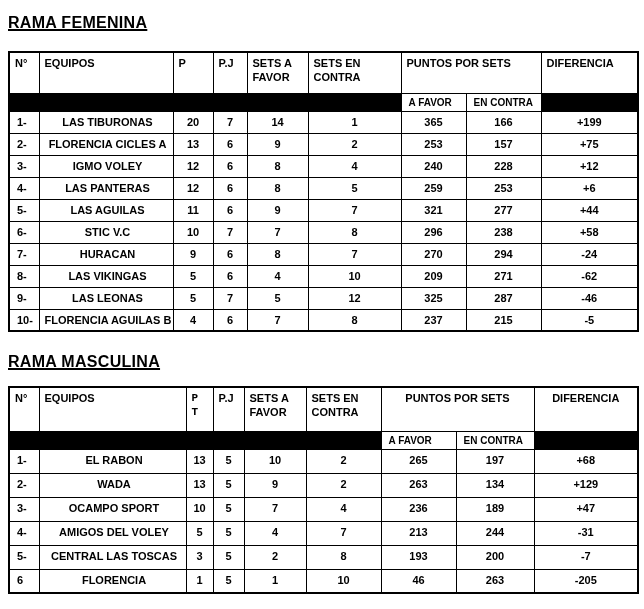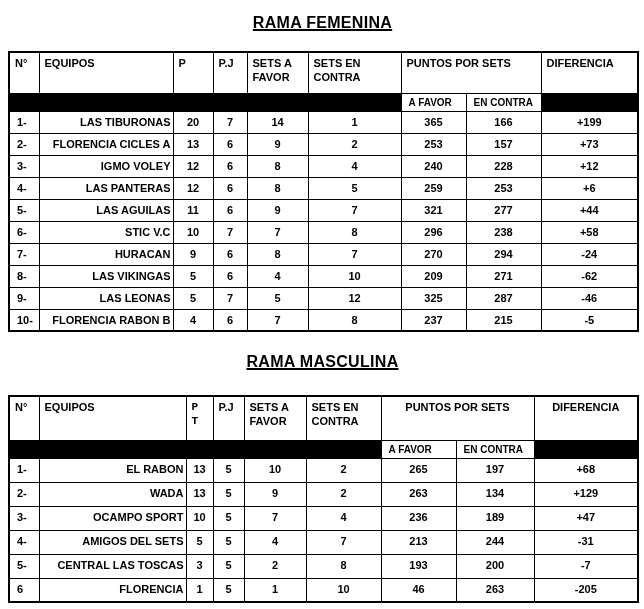--- a/index.html
+++ b/index.html
@@ -13,31 +13,30 @@
     font-family: "Liberation Sans", sans-serif;
     font-weight: 700;
     color: #000000;
     overflow: hidden;
   }
   .page {
     padding: 13px 7px 0 8px;
     box-sizing: border-box;
   }
   .title {
-    text-align: center;
     font-size: 16px;
     font-weight: 700;
     text-decoration: underline;
     text-decoration-thickness: 2px;
     letter-spacing: 0.3px;
     margin: 0 0 19px 0;
     line-height: 19px;
   }
   .title-2 {
-    margin: 20px 0 24px 0;
+    margin: 20px 0 15px 0;
   }
   table.t {
     border-collapse: collapse;
     table-layout: fixed;
     width: 629px;
     border: 2px solid #000;
   }
   table.t th, table.t td {
     border: 1px solid #000;
     font-weight: 700;
@@ -80,21 +79,21 @@
     line-height: 14px;
     white-space: nowrap;
   }
   .t1 tbody tr { height: 22px; }
   .t2 tbody tr { height: 24px; }
   tbody td.c-no {
     text-align: left;
     padding-left: 7px;
   }
   tbody td.c-equipo {
-    text-align: right;
+    text-align: center;
     padding-left: 5px;
   }
 </style>
 </head>
 <body>
 
 <div class="page">
 
   <div class="title">RAMA FEMENINA</div>
 
@@ -142,21 +141,21 @@
         </tr>
         <tr>
           <td class="c-no">2-</td>
           <td class="c-equipo">FLORENCIA CICLES A</td>
           <td class="c-p">13</td>
           <td class="c-pj">6</td>
           <td class="c-sf">9</td>
           <td class="c-sc">2</td>
           <td class="c-pf">253</td>
           <td class="c-pc">157</td>
-          <td class="c-dif">+73</td>
+          <td class="c-dif">+75</td>
         </tr>
         <tr>
           <td class="c-no">3-</td>
           <td class="c-equipo">IGMO VOLEY</td>
           <td class="c-p">12</td>
           <td class="c-pj">6</td>
           <td class="c-sf">8</td>
           <td class="c-sc">4</td>
           <td class="c-pf">240</td>
           <td class="c-pc">228</td>
@@ -223,21 +222,21 @@
           <td class="c-p">5</td>
           <td class="c-pj">7</td>
           <td class="c-sf">5</td>
           <td class="c-sc">12</td>
           <td class="c-pf">325</td>
           <td class="c-pc">287</td>
           <td class="c-dif">-46</td>
         </tr>
         <tr>
           <td class="c-no">10-</td>
-          <td class="c-equipo">FLORENCIA RABON B</td>
+          <td class="c-equipo">FLORENCIA AGUILAS B</td>
           <td class="c-p">4</td>
           <td class="c-pj">6</td>
           <td class="c-sf">7</td>
           <td class="c-sc">8</td>
           <td class="c-pf">237</td>
           <td class="c-pc">215</td>
           <td class="c-dif">-5</td>
         </tr>
       </tbody>
   </table>
@@ -303,21 +302,21 @@
           <td class="c-p">10</td>
           <td class="c-pj">5</td>
           <td class="c-sf">7</td>
           <td class="c-sc">4</td>
           <td class="c-pf">236</td>
           <td class="c-pc">189</td>
           <td class="c-dif">+47</td>
         </tr>
         <tr>
           <td class="c-no">4-</td>
-          <td class="c-equipo">AMIGOS DEL SETS</td>
+          <td class="c-equipo">AMIGOS DEL VOLEY</td>
           <td class="c-p">5</td>
           <td class="c-pj">5</td>
           <td class="c-sf">4</td>
           <td class="c-sc">7</td>
           <td class="c-pf">213</td>
           <td class="c-pc">244</td>
           <td class="c-dif">-31</td>
         </tr>
         <tr>
           <td class="c-no">5-</td>

